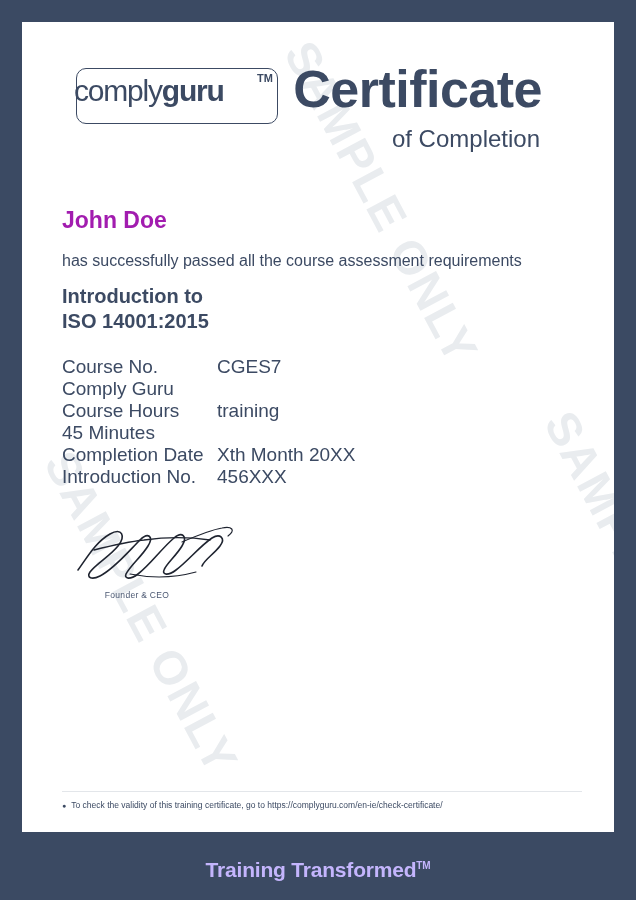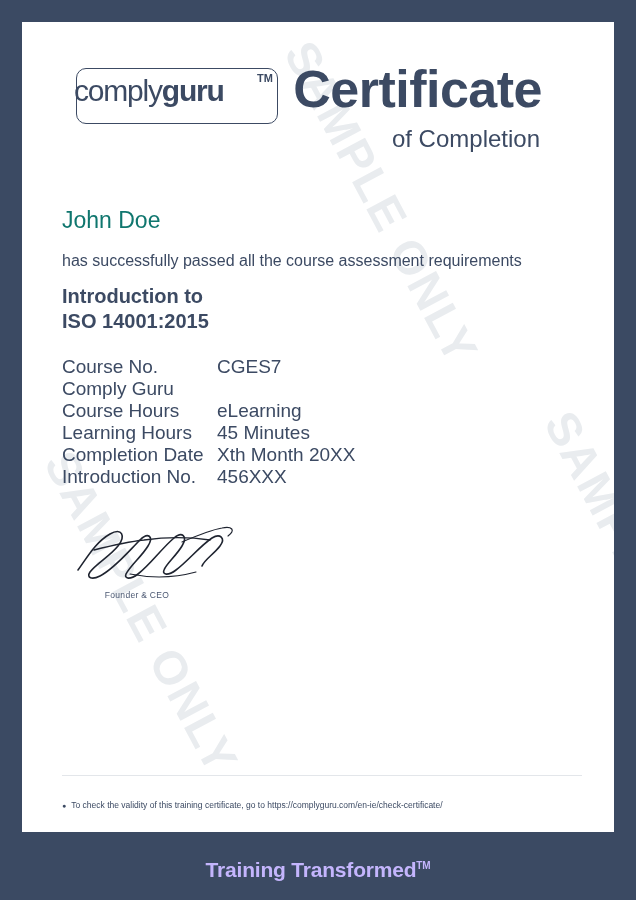--- a/index.html
+++ b/index.html
@@ -125,22 +125,22 @@
     font-weight: 400;
     letter-spacing: 0px;
     margin-left: 8px;
   }
   
   .recipient {
     position: absolute;
     left: 40px;
     top: 185px;
     font-size: 23px;
-    font-weight: 400;
-    color: #0f766e;
+    font-weight: 700;
+    color: #a21caf;
   }
   .passed-line {
     position: absolute;
     left: 40px;
     top: 230px;
     font-size: 16px;
     color: #3c4a63;
     font-weight: 400;
   }
   .course-name {
@@ -190,21 +190,21 @@
     color: #4a5771;
     letter-spacing: 0.3px;
   }
   
   .footnote {
     position: absolute;
     left: 40px;
     bottom: 22px;
     width: 520px;
     border-top: 1px solid #e3e6ea;
-    padding-top: 24px;
+    padding-top: 8px;
     font-size: 8.5px;
     color: #3c4a63;
     display: flex;
     align-items: center;
     gap: 5px;
   }
   .footnote .bullet {
     font-size: 7px;
     line-height: 1;
   }
@@ -256,24 +256,23 @@
     <div class="details">
       <div class="detail-row">
         <div class="detail-label">Course No.</div>
         <div class="detail-value">CGES7</div>
       </div>
       <div class="detail-row">
         <div class="detail-value">Comply Guru</div>
       </div>
       <div class="detail-row">
         <div class="detail-label">Course Hours</div>
-        <div class="detail-value">eLearning</div>
-      </div>
-      <div class="detail-row">
-        <div class="detail-label">Learning Hours</div>
+        <div class="detail-value">training</div>
+      </div>
+      <div class="detail-row">
         <div class="detail-value">45 Minutes</div>
       </div>
       <div class="detail-row">
         <div class="detail-label">Completion Date</div>
         <div class="detail-value">Xth Month 20XX</div>
       </div>
       <div class="detail-row">
         <div class="detail-label">Introduction No.</div>
         <div class="detail-value">456XXX</div>
       </div>

